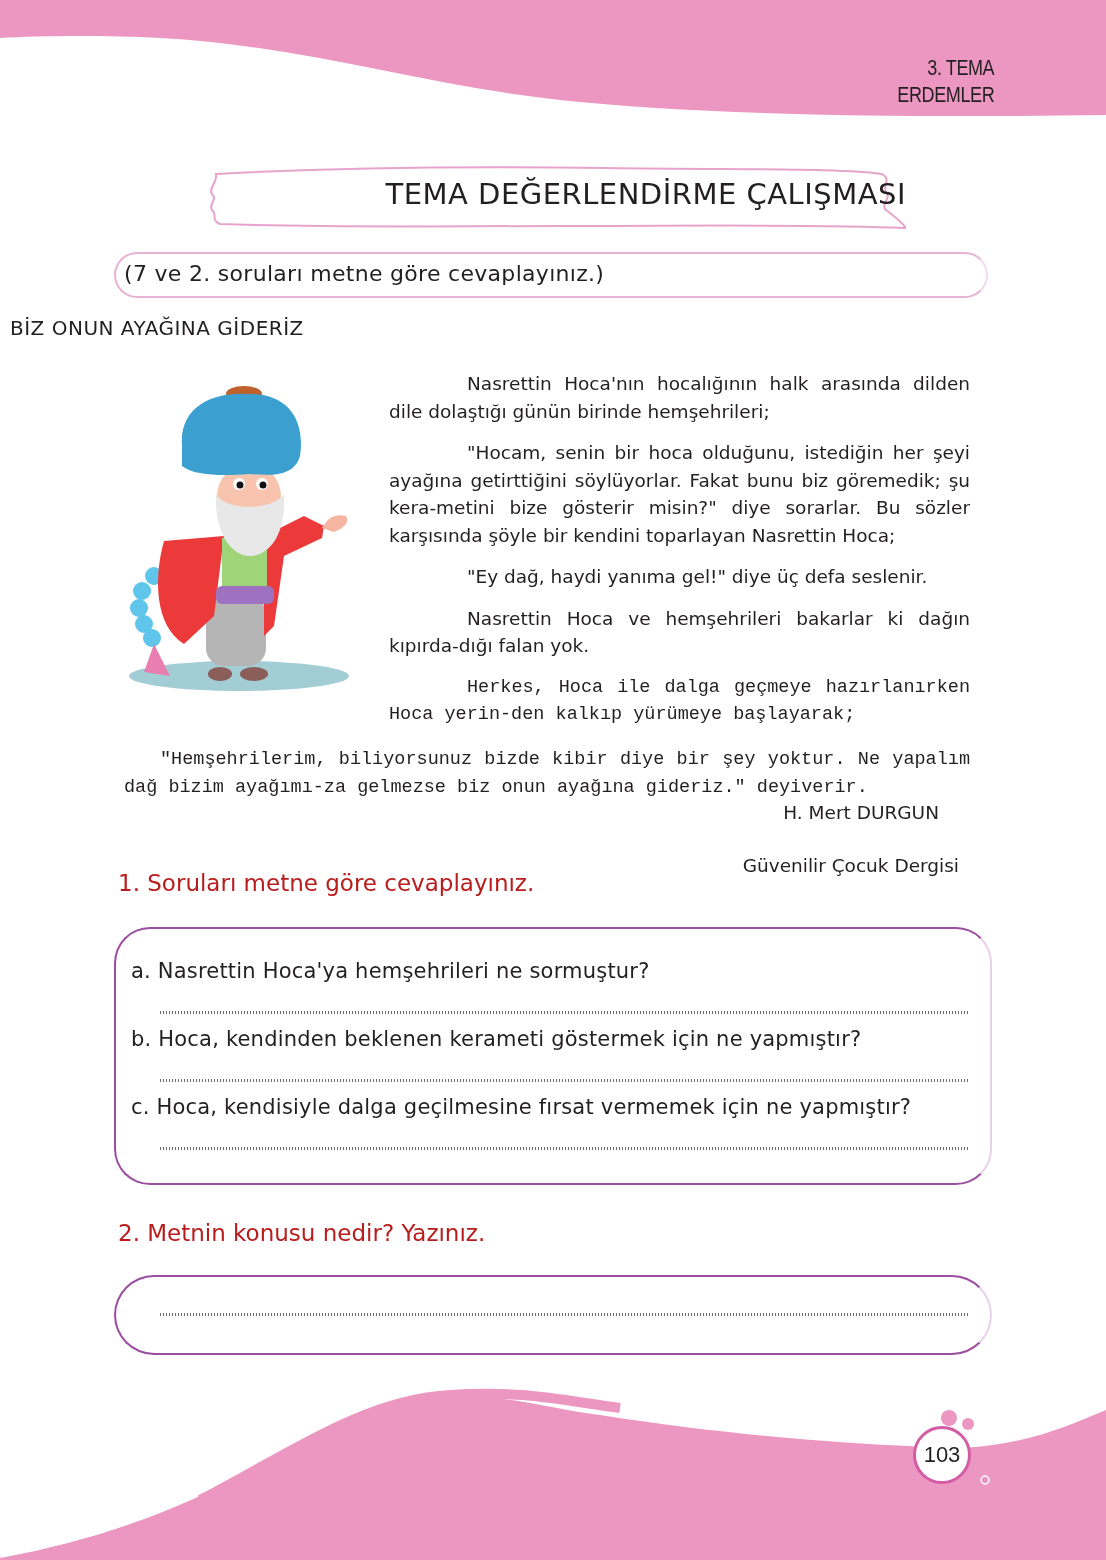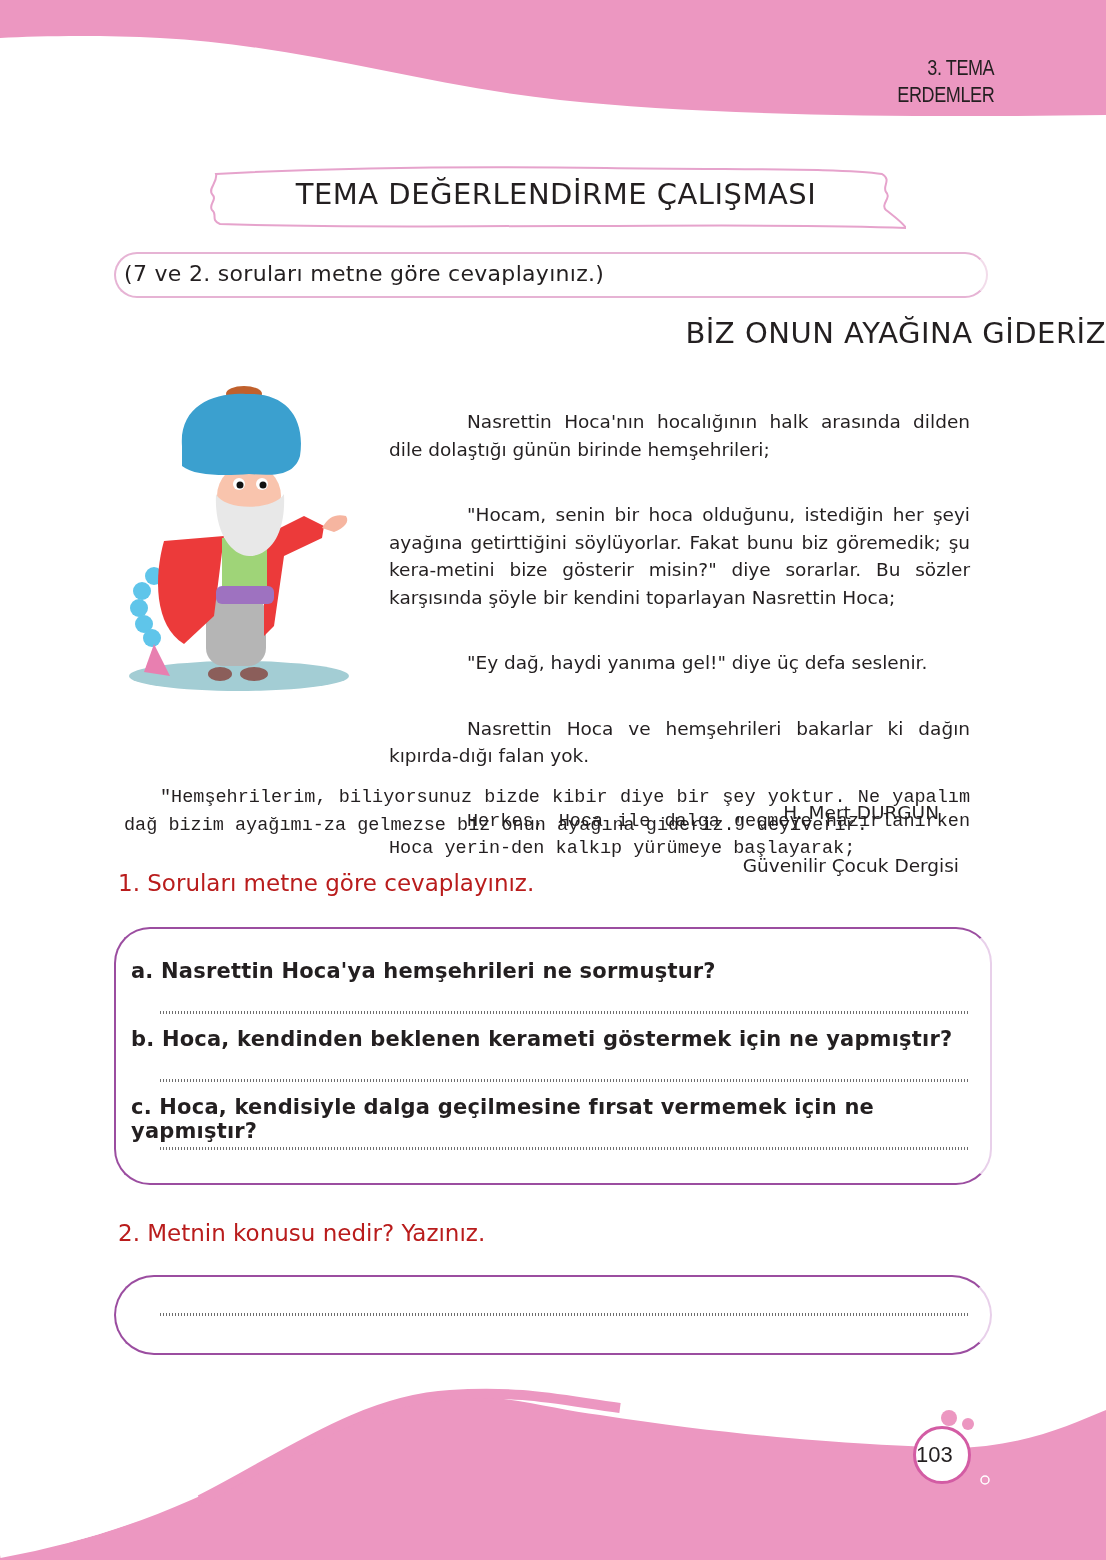--- a/index.html
+++ b/index.html
@@ -7,58 +7,58 @@
   body { position: relative; font-family: "DejaVu Sans", sans-serif; color: #231f20; }
 
   .bg-svg { position: absolute; left: 0; top: 0; width: 1106px; height: 1560px; z-index: 0; }
 
   .theme-label { position: absolute; right: 112px; top: 54px; text-align: right; z-index: 2;
     font-family: "Liberation Sans", sans-serif; font-size: 22px; line-height: 27px; color: #231f20;
     transform: scaleX(0.82); transform-origin: right center; letter-spacing: -0.5px; }
 
   .title-banner { position: absolute; left: 206px; top: 160px; width: 700px; height: 70px; z-index: 2; }
   .title-banner svg { position: absolute; left: 0; top: 0; }
-  .title-text { position: absolute; left: 0; right: 0; top: 17px; text-align: center;
+  .title-text { position: absolute; left: 0; right: 0; top: 17px; text-align: right;
     font-family: "DejaVu Sans", sans-serif; font-size: 29px; letter-spacing: 0.5px; color: #231f20; }
 
   .instruction { position: absolute; left: 114px; top: 252px; width: 874px; height: 46px; z-index: 2;
     border: 2px solid #e6b3d4; border-radius: 24px; border-right-color: #f2dcea; }
   .instruction span { position: absolute; left: 8px; top: 7px; font-size: 22px; color: #231f20; letter-spacing: 0.3px; }
 
-  .story-title { position: absolute; left: 0; right: 0; top: 316px; text-align: right; z-index: 2;
-    font-size: 29px; letter-spacing: 0.5px; padding-left: 23px; }
+  .story-title { position: absolute; left: 0; right: 0; top: 316px; text-align: left; z-index: 2;
+    font-size: 20px; letter-spacing: 0.5px; padding-left: 10px; }
 
   .illustration { position: absolute; left: 124px; top: 376px; width: 240px; height: 320px; z-index: 2; }
 
   .story { position: absolute; z-index: 2; font-size: 18.5px; line-height: 27.5px; color: #231f20; text-align: justify; }
-  .story p { margin-bottom: 14px; text-indent: 78px; margin-top: 38px; }
+  .story p { margin-bottom: 14px; text-indent: 78px; }
   .story p.last { margin-bottom: 0; font-family: Liberation Mono, monospace; }
   .story-right { left: 389px; top: 370px; width: 581px; }
   .story-full { left: 124px; top: 746px; width: 846px; }
   .story-full p { text-indent: 36px; }
 
   .credit { position: absolute; z-index: 2; right: 147px; text-align: right; font-size: 18.5px; line-height: 30px; }
   .credit-author { top: 798px; right: 167px; }
   .credit-source { top: 851px; margin-left: 29px; }
 
   .q-heading { position: absolute; left: 118px; z-index: 2; font-size: 23px; color: #b91c1c; }
   .q1-heading { top: 870px; }
   .q2-heading { top: 1220px; }
 
-  .answer-box { position: absolute; z-index: 2; border: 2.5px solid #9b4da0; border-right-color: #e8d0ea; border-radius: 36px; font-weight: bold; }
+  .answer-box { position: absolute; z-index: 2; border: 2.5px solid #9b4da0; border-right-color: #e8d0ea; border-radius: 36px; }
   .box1 { left: 114px; top: 927px; width: 878px; height: 258px; }
   .box2 { left: 114px; top: 1275px; width: 878px; height: 80px; border-radius: 40px; }
 
   .q-item { position: absolute; left: 15px; font-size: 21px; color: #231f20; letter-spacing: 0.2px; }
   .dots { position: absolute; left: 44px; right: 20px; height: 3px;
     background-image: repeating-linear-gradient(90deg, #6d6d6d 0 1.2px, transparent 1.2px 3px); }
 
   .page-num { position: absolute; left: 913px; top: 1426px; width: 58px; height: 58px; z-index: 3;
     border-radius: 50%; background: #ffffff; border: 3px solid #d35ca4;
-    text-align: left; line-height: 52px; font-family: "Liberation Sans", sans-serif; font-size: 22px; color: #231f20; }
+    text-align: center; line-height: 52px; font-family: "Liberation Sans", sans-serif; font-size: 22px; color: #231f20; }
 </style>
 </head>
 <body>
 
 <svg class="bg-svg" viewBox="0 0 1106 1560" xmlns="http://www.w3.org/2000/svg">
   <path d="M0 0 H1106 V115 C900 118 700 115 560 100 C420 85 300 45 160 38 C100 35 40 36 0 38 Z" fill="#ec97c1"></path>
   <path d="M0 1560 V1555 C120 1540 220 1490 330 1430 C440 1370 520 1405 600 1415 C760 1440 880 1445 950 1448 C1020 1448 1070 1425 1106 1410 V1560 Z" fill="#ec97c1"></path>
   <path d="M0 1555 C140 1530 230 1480 330 1420 C440 1360 520 1390 600 1400 C760 1425 880 1432 950 1432 C1030 1430 1075 1418 1106 1405" fill="none" stroke="#ffffff" stroke-width="6"></path>
   <path d="M200 1500 C280 1460 360 1400 450 1395 C520 1390 560 1400 620 1408" fill="none" stroke="#ec97c1" stroke-width="10"></path>
   <circle cx="949" cy="1418" r="8" fill="#ec97c1"></circle>

